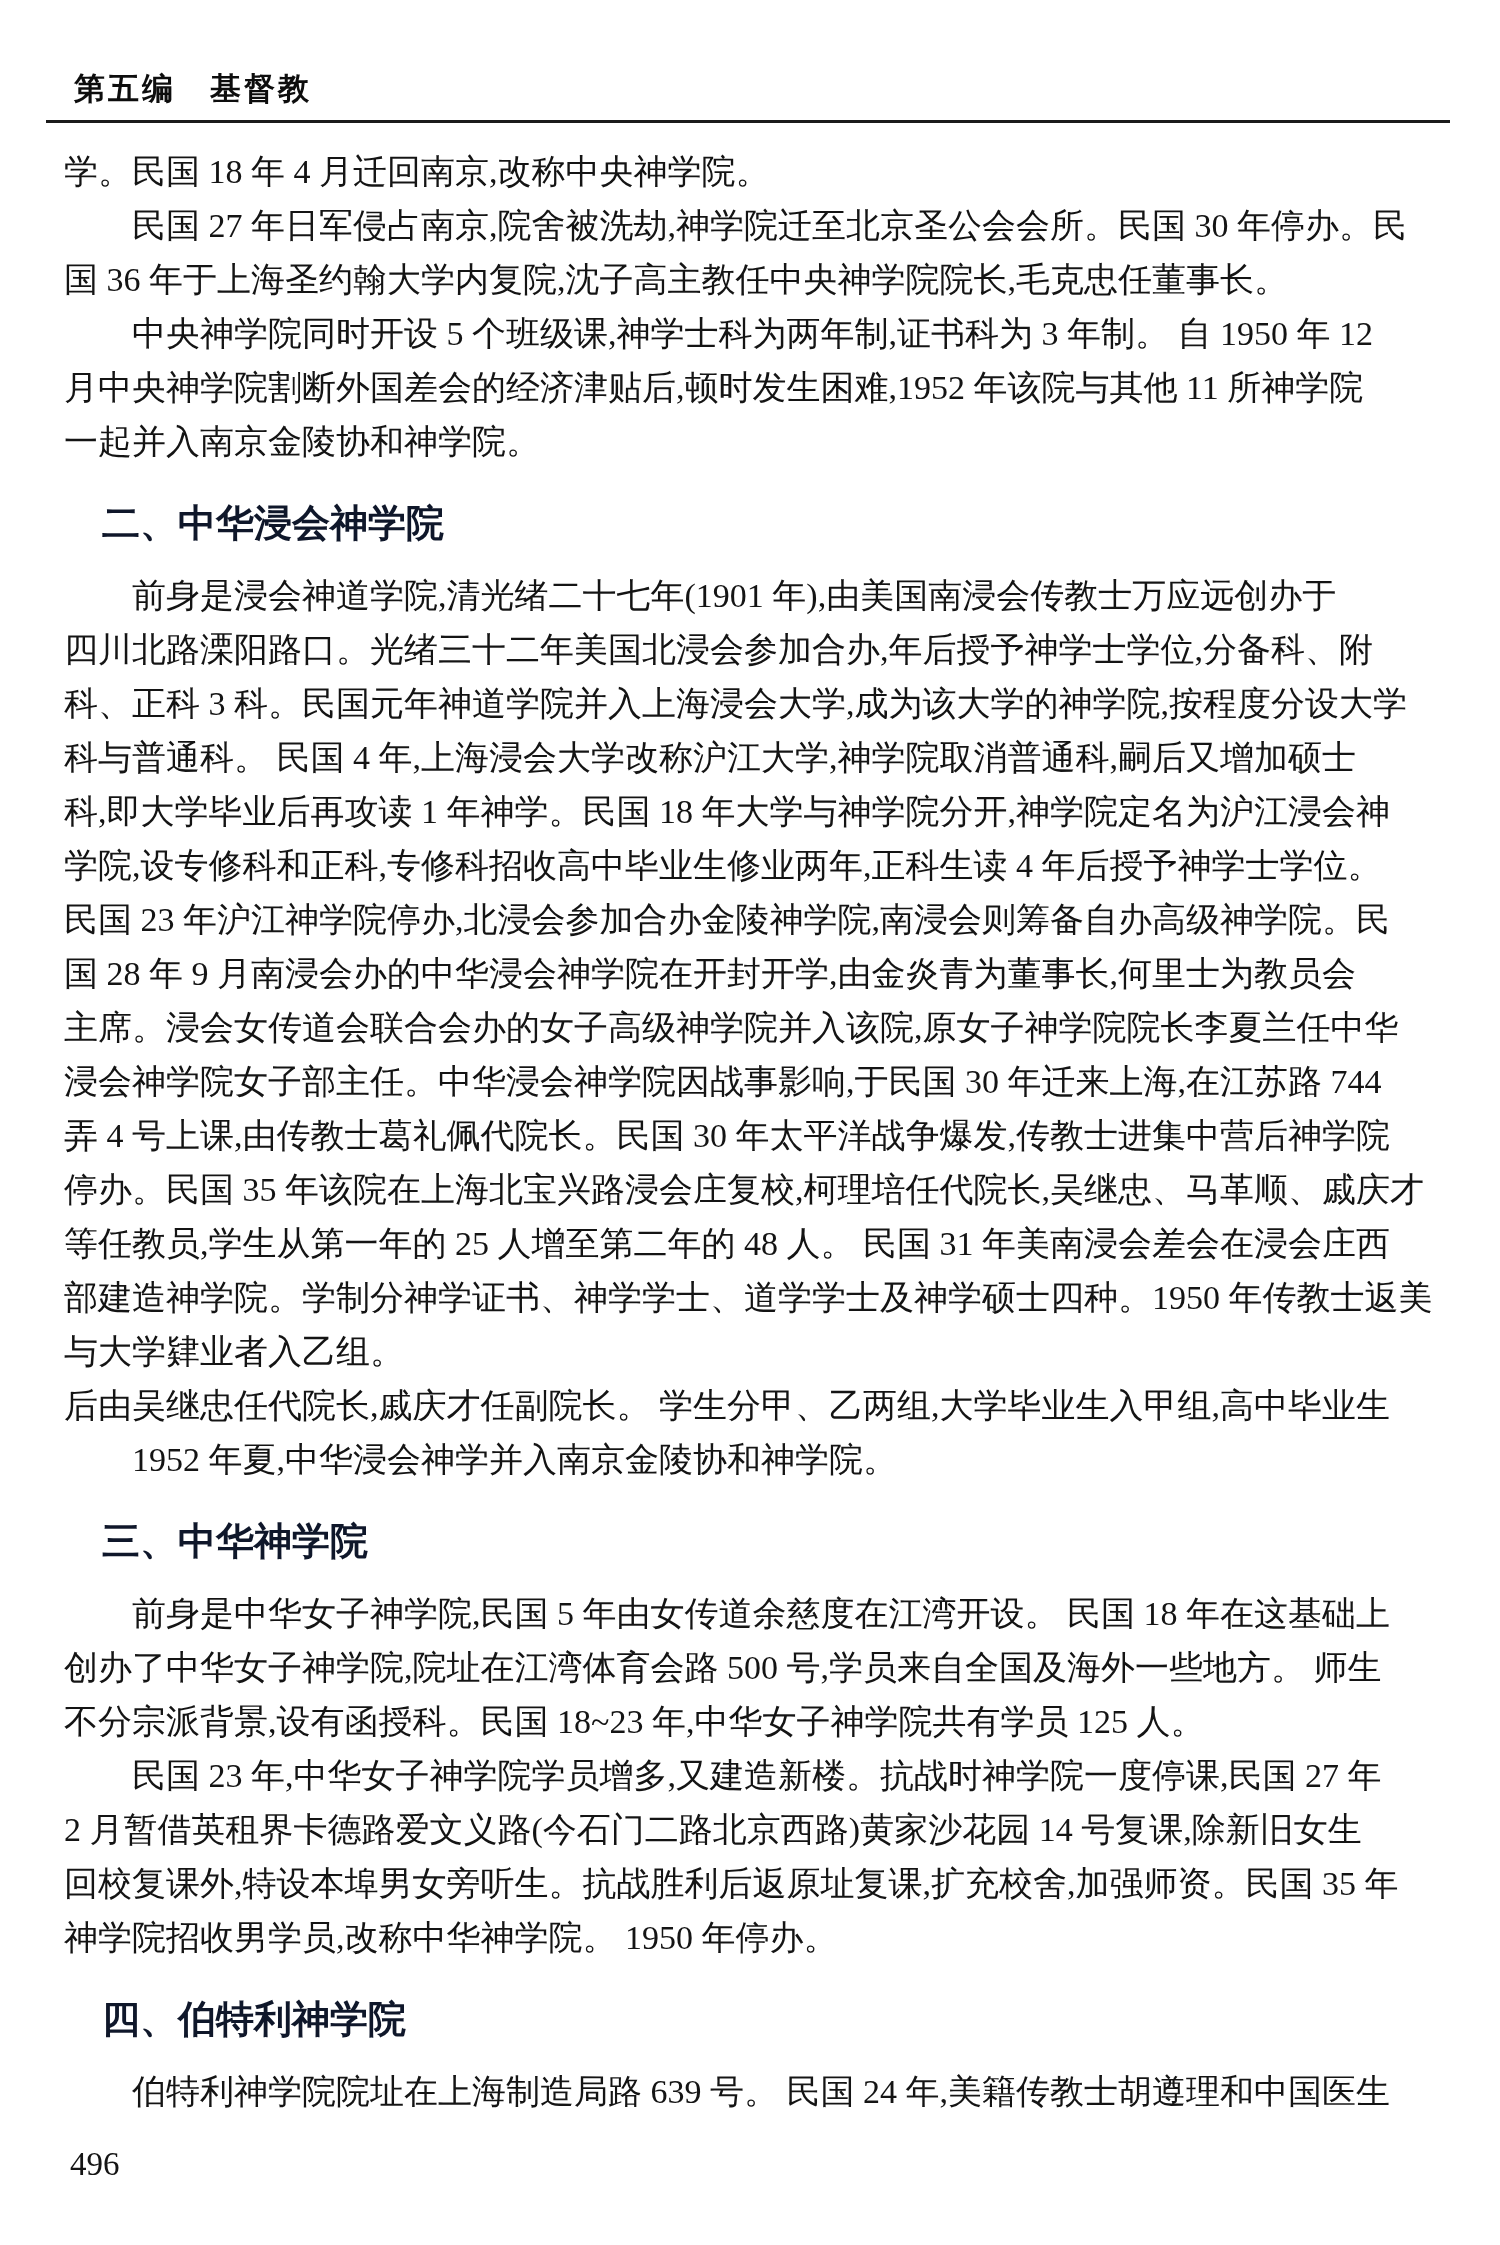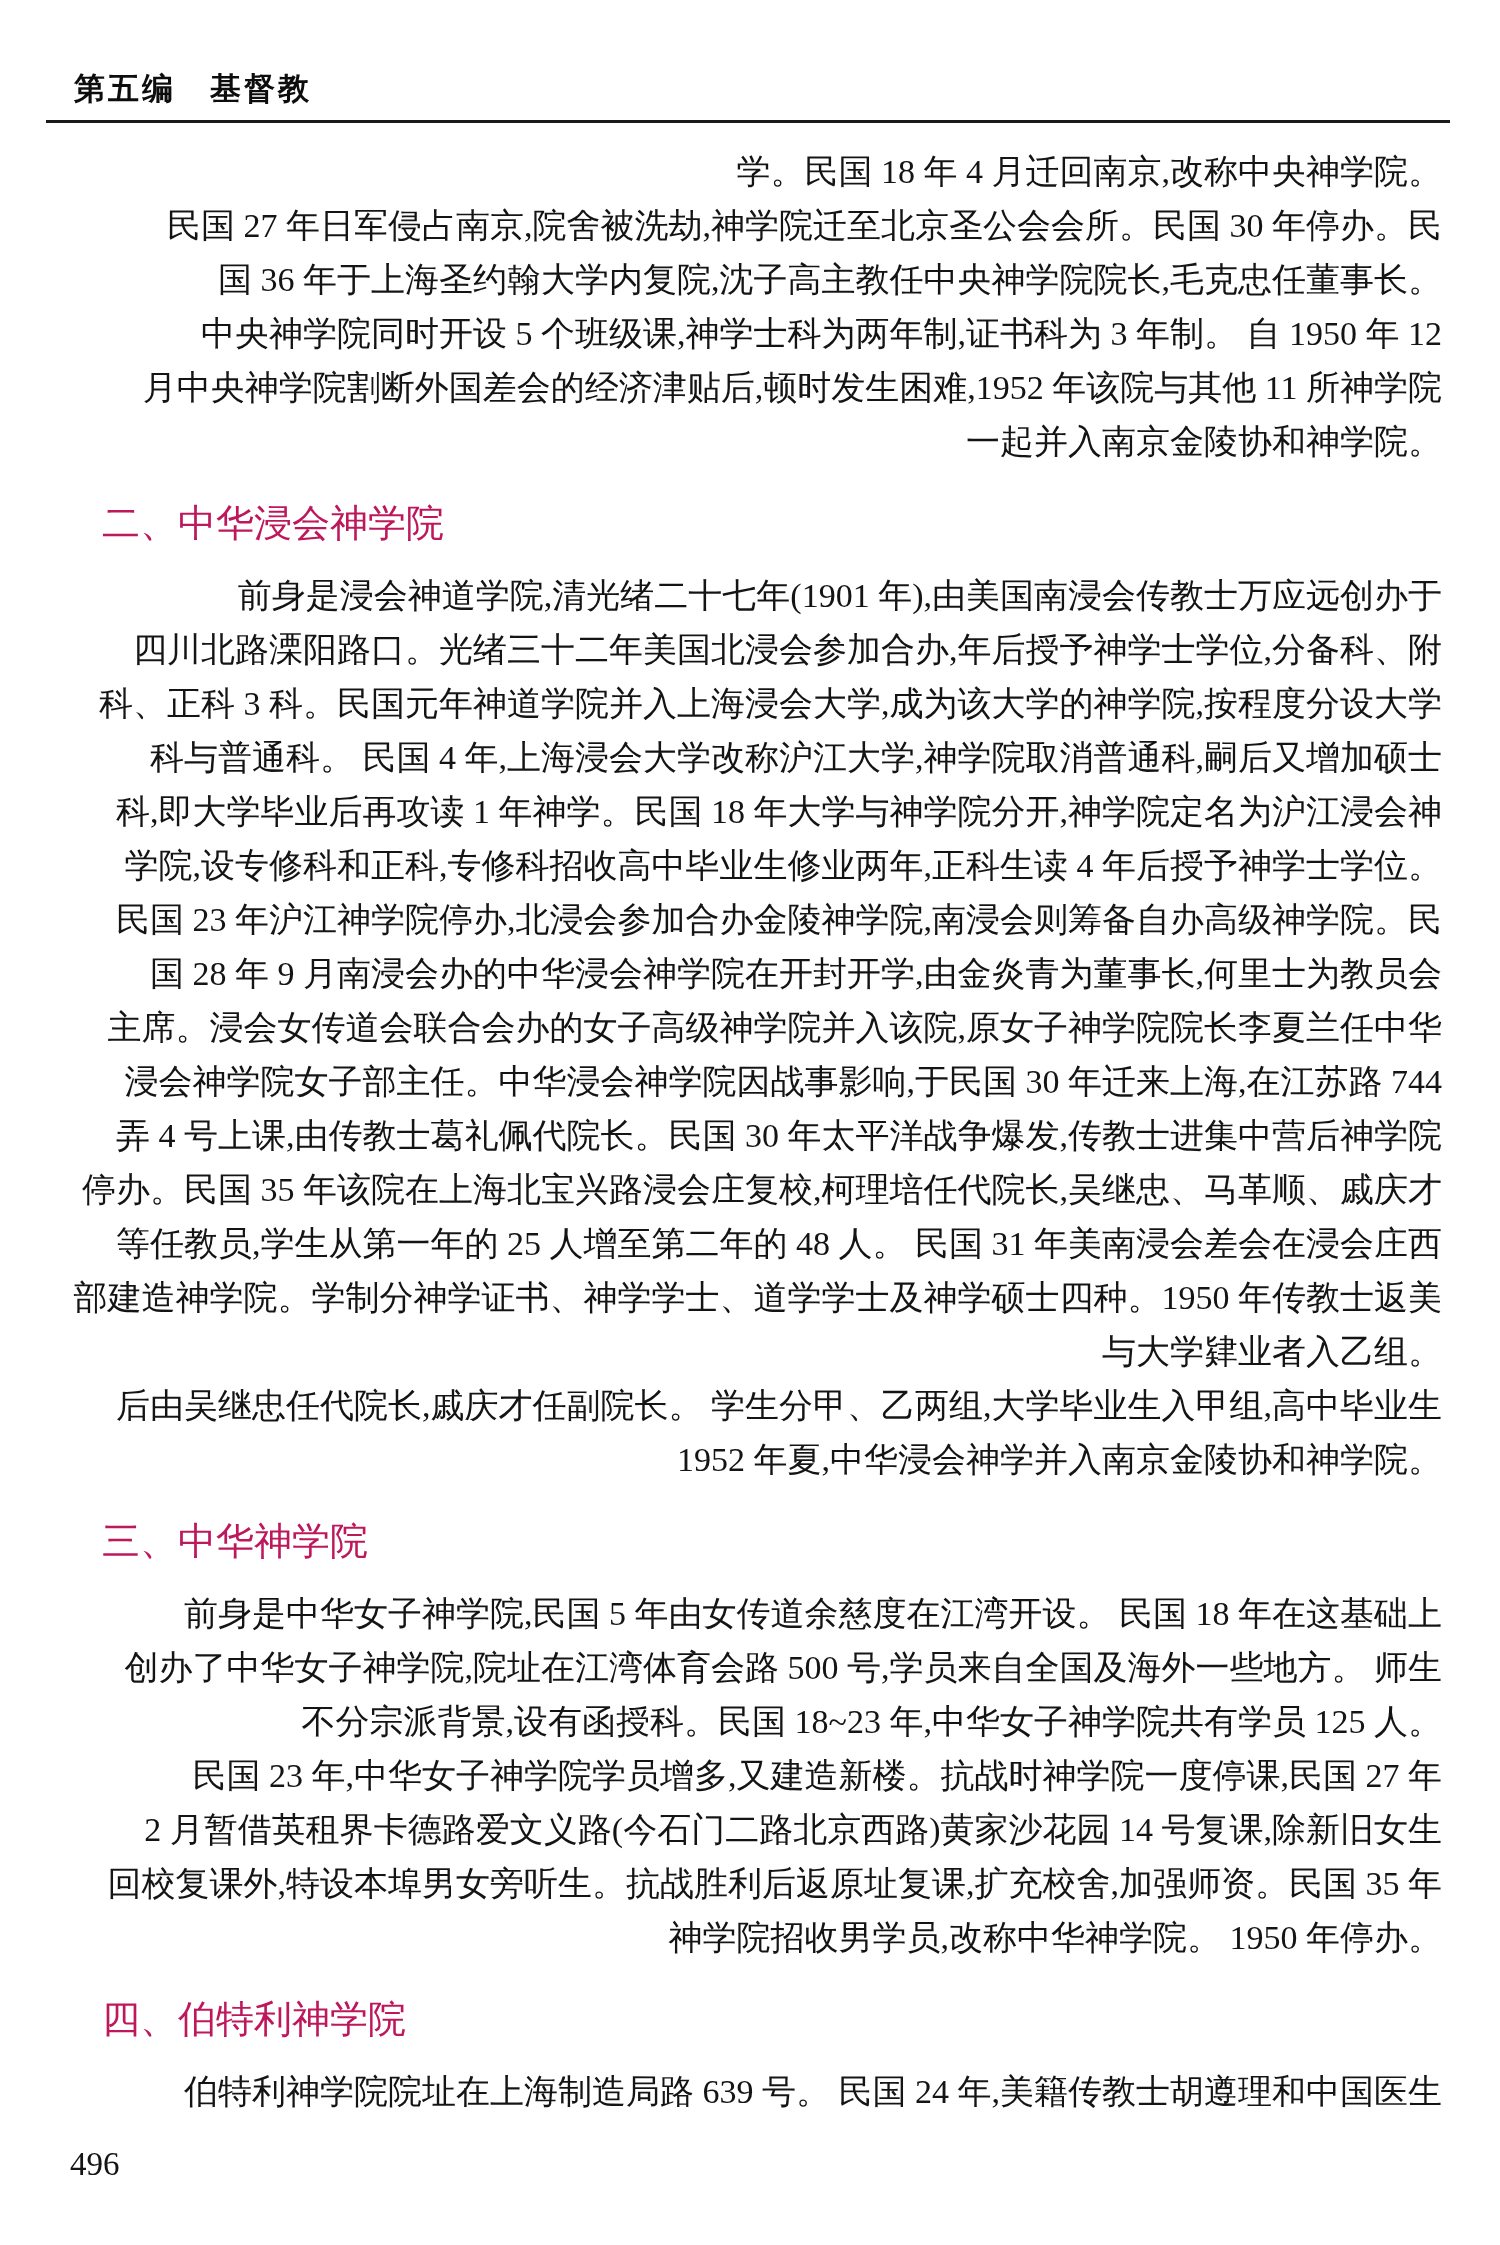--- a/index.html
+++ b/index.html
@@ -29,28 +29,28 @@
     border-top: 3px solid #1b1b1b;
     margin: 6px 0 0 -18px;
     width: 1404px;
   }
   .content {
     margin-top: 22px;
     font-size: 34px;
     line-height: 54px;
   }
   .para { margin: 0; }
-  .line { white-space: pre-wrap; text-align: right; }
+  .line { white-space: pre-wrap; }
   .heading {
     font-family: "Liberation Sans", "DejaVu Sans", sans-serif;
-    font-weight: normal;
+    font-weight: bold;
     font-size: 38px;
     line-height: 40px;
     margin: 34px 0 26px 38px;
-    color: #be185d;
+    color: #0f172a;
   }
   .page-number {
     position: absolute;
     left: 70px;
     bottom: 62px;
     font-size: 33px;
     font-family: "Liberation Serif", "DejaVu Serif", serif;
     color: #141414;
     text-align: center;
   }

